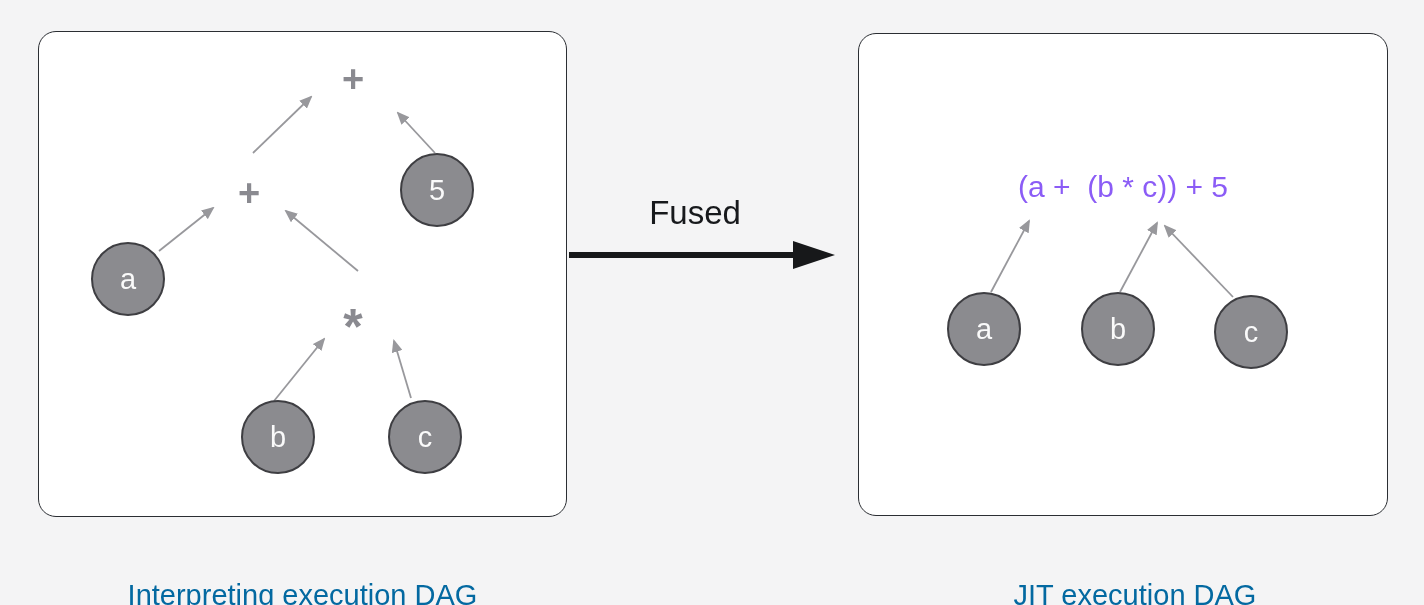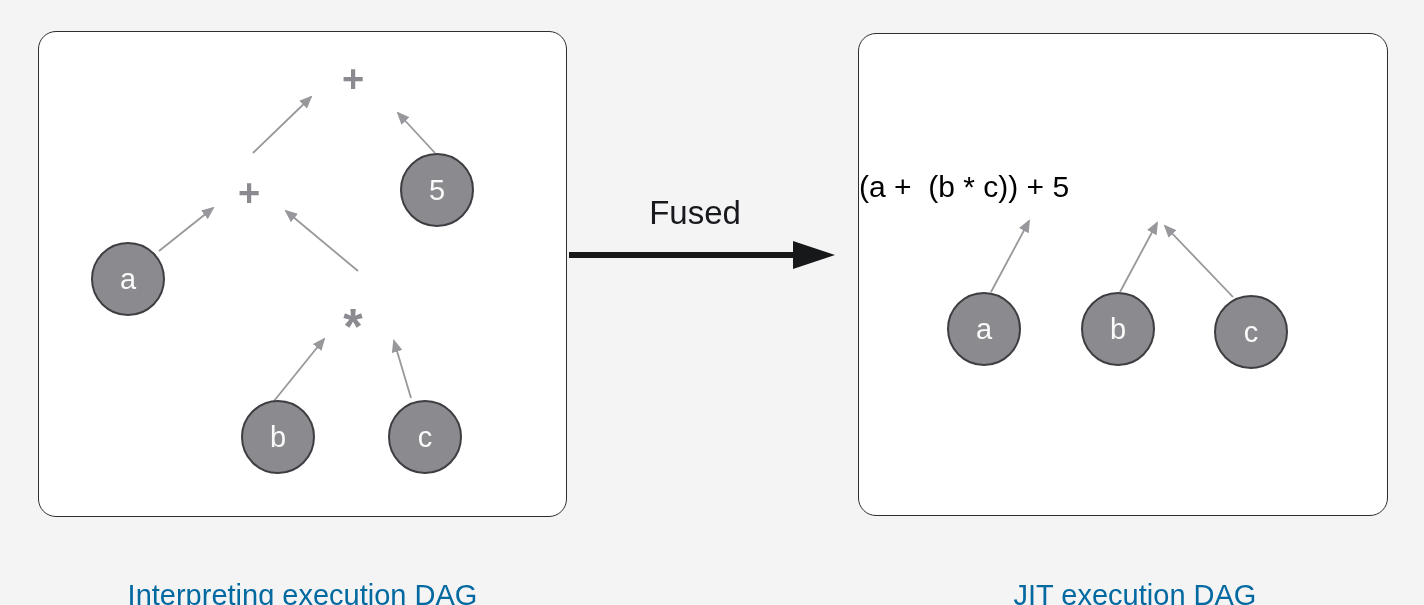--- a/index.html
+++ b/index.html
@@ -52,21 +52,22 @@
     transform: translate(-50%, -50%);
   }
   .op-plus-root  { left: 314px; top: 47px;  font-size: 38px; }
   .op-plus-inner { left: 210px; top: 161px; font-size: 38px; }
   .op-multiply   { left: 314px; top: 279px; font-size: 50px;
                    transform: translate(-50%, calc(-50% + 16px)); }
 
   .expression {
     position: absolute;
     left: 0; right: 0; top: 135px;
-    color: #000000;
+    text-align: center;
+    color: #8b5cf6;
     font-size: 30px;
     line-height: 36px;
     white-space: pre;
   }
 
   .fused-label {
     position: absolute;
     left: 695px; top: 213px;
     transform: translate(-50%, -50%);
     color: #17191c;

